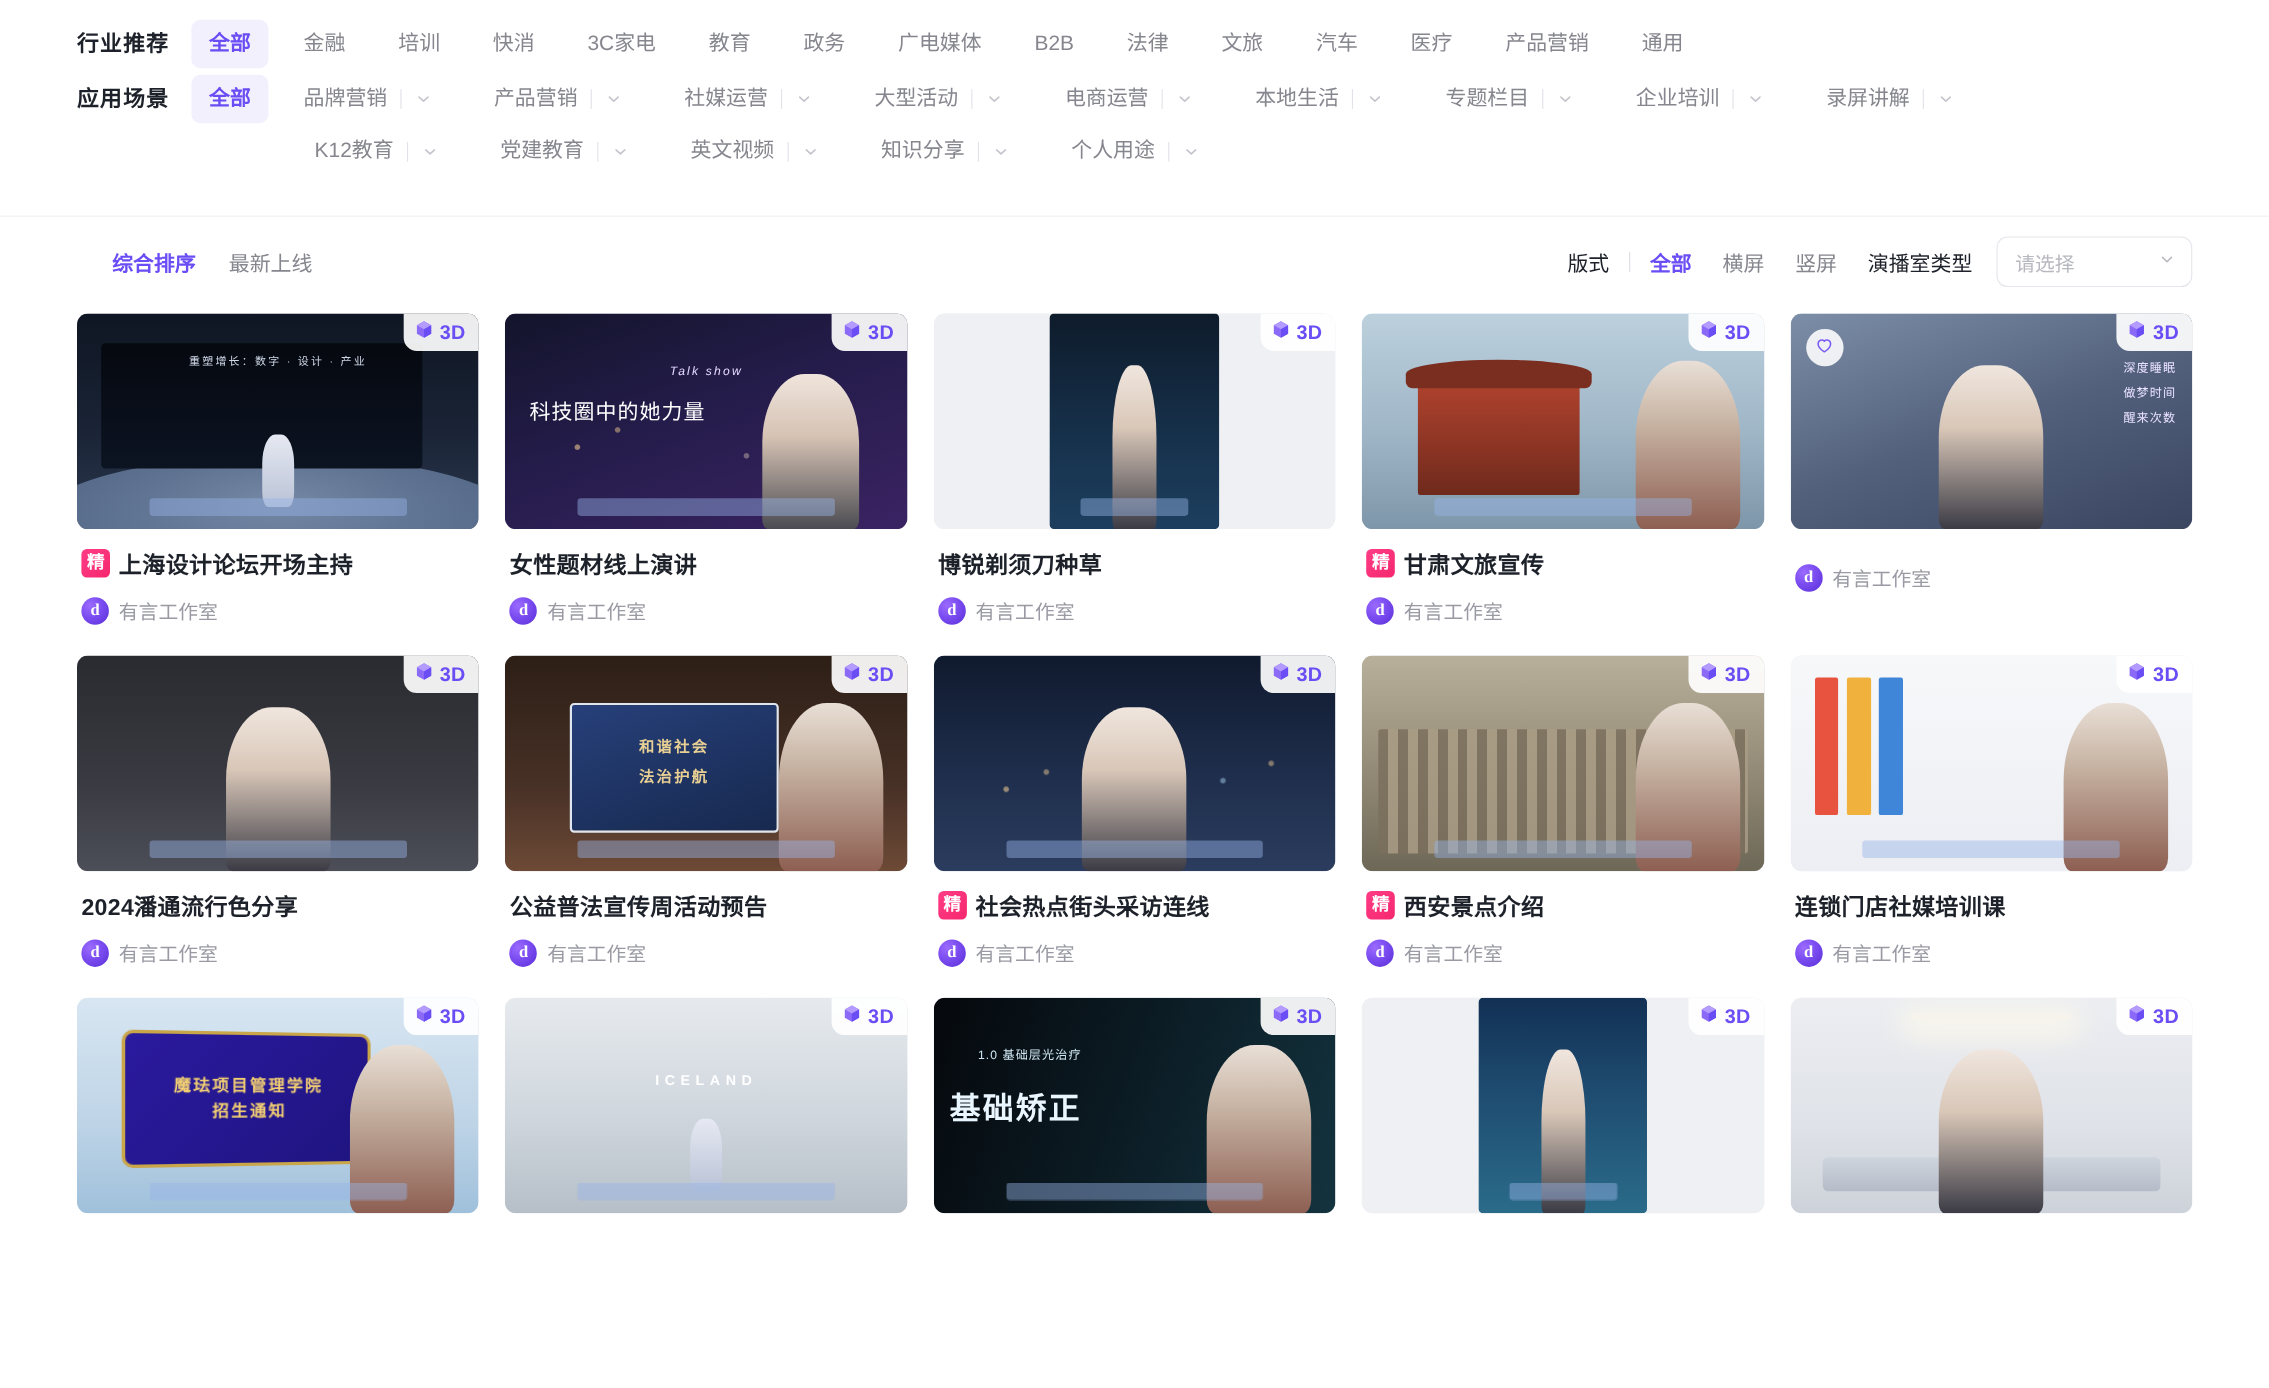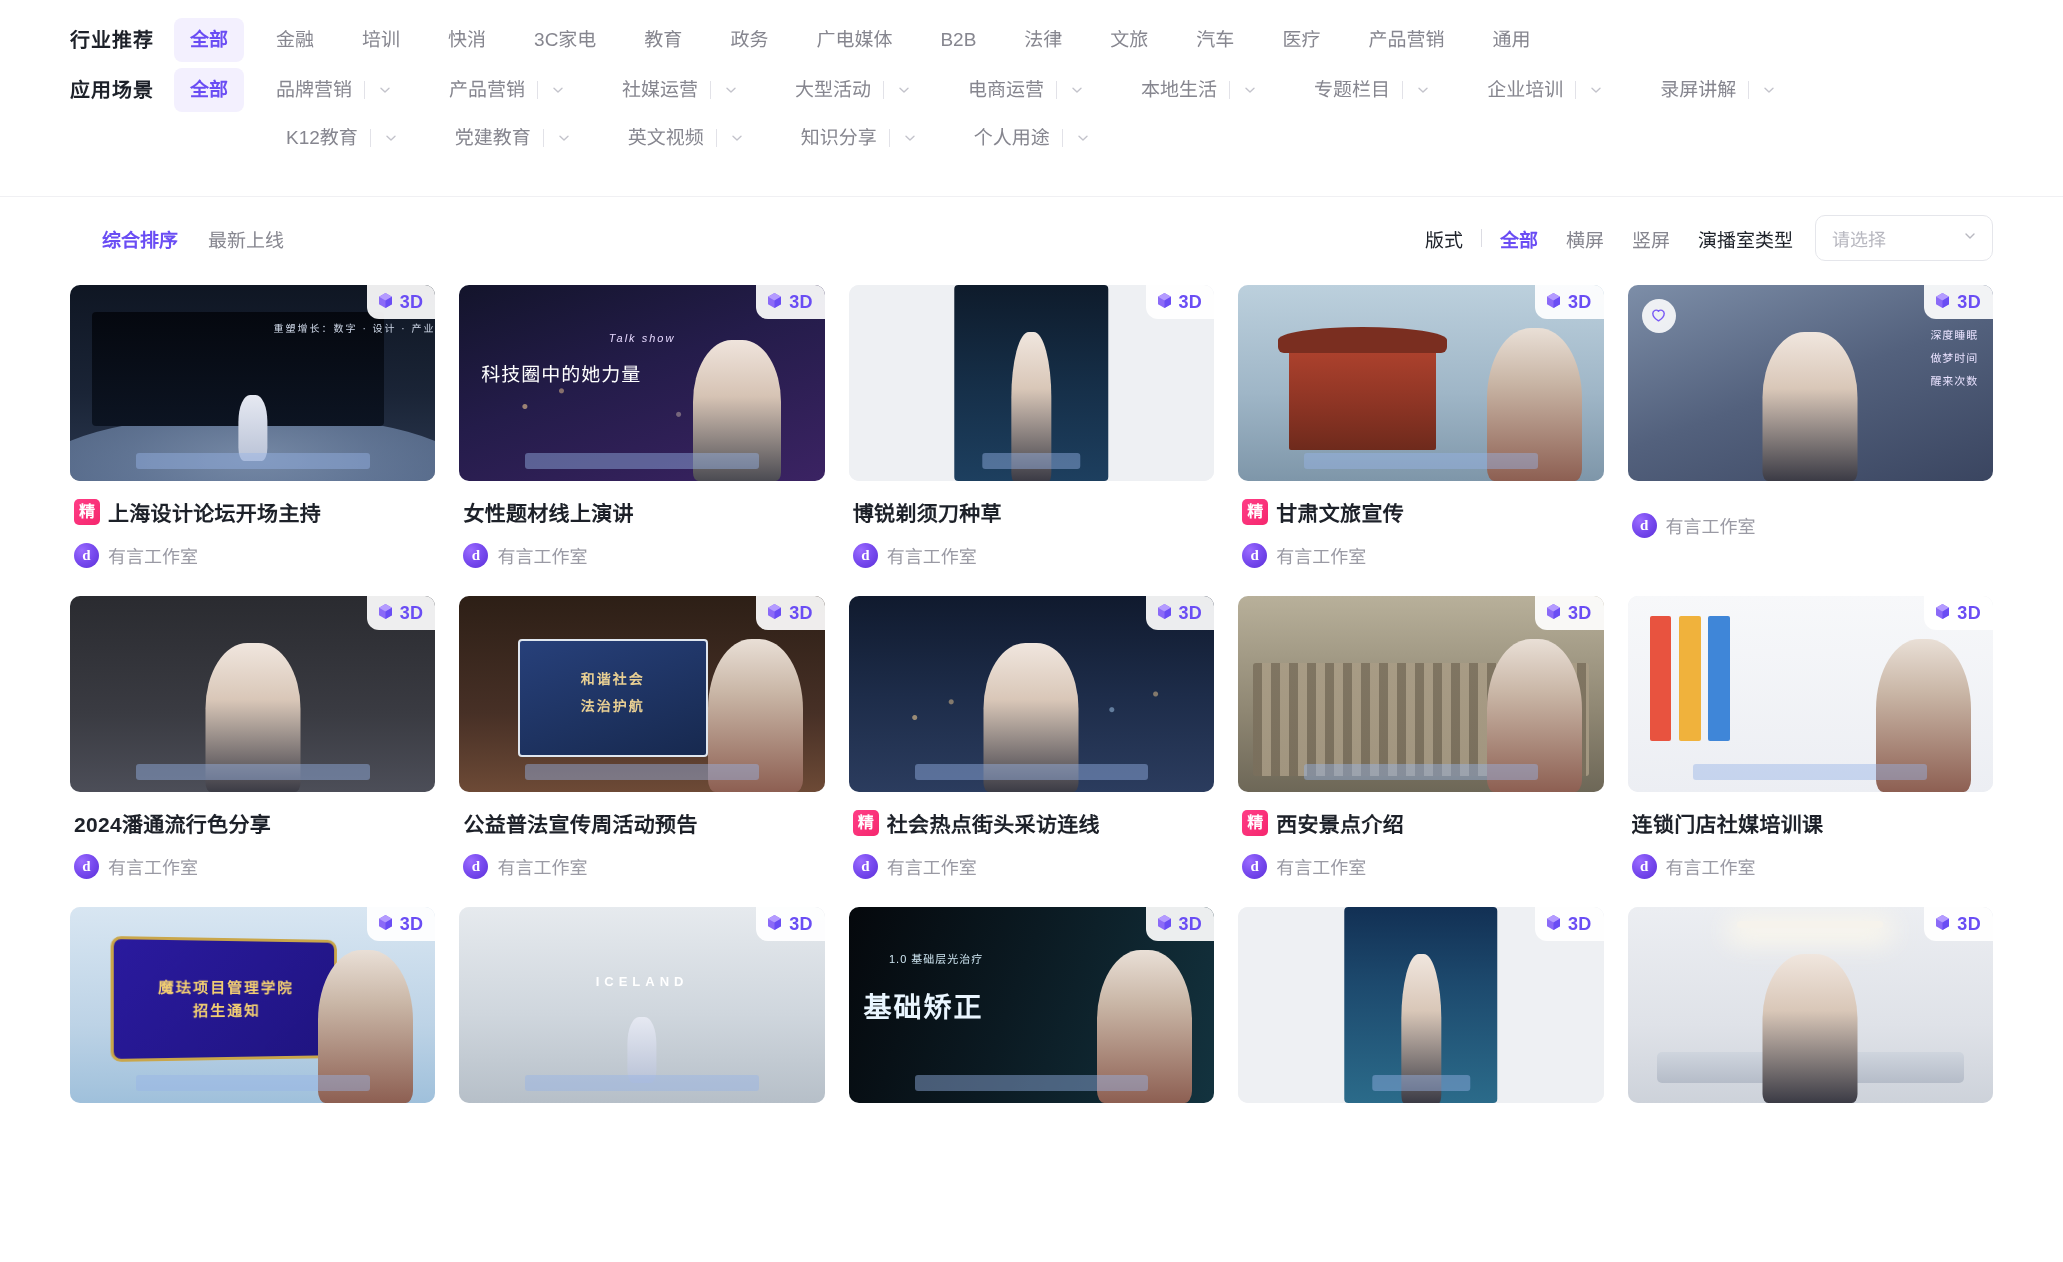--- a/index.html
+++ b/index.html
@@ -227,21 +227,21 @@
     position: absolute; left: 6%; top: 14%; width: 80%; height: 58%;
     background: linear-gradient(180deg,#05080f,#0c1422);
     border-radius: 4px;
   }
   .vxx {
     position:absolute; left:0; right:0; top:36%;
     text-align:center; color:#fff; font-size:34px; font-weight:700;
     letter-spacing:6px; opacity:.92;
   }
   .scr-sub {
-    position:absolute; left:0; right:0; top:18%; text-align:right;
+    position:absolute; left:0; right:0; top:18%; text-align:center;
     color:#cfd8e8; font-size:10px; letter-spacing:2px;
   }
   .stage-floor {
     position:absolute; left:-10%; right:-10%; bottom:-28%;
     height:62%; border-radius:50%;
     background: radial-gradient(ellipse at 50% 35%, #9fb6d6 0%, #7f97bb 40%, #5d7498 100%);
     opacity:.65;
   }
   .sub-bar {
     position:absolute; left:18%; right:18%; bottom:6%;

